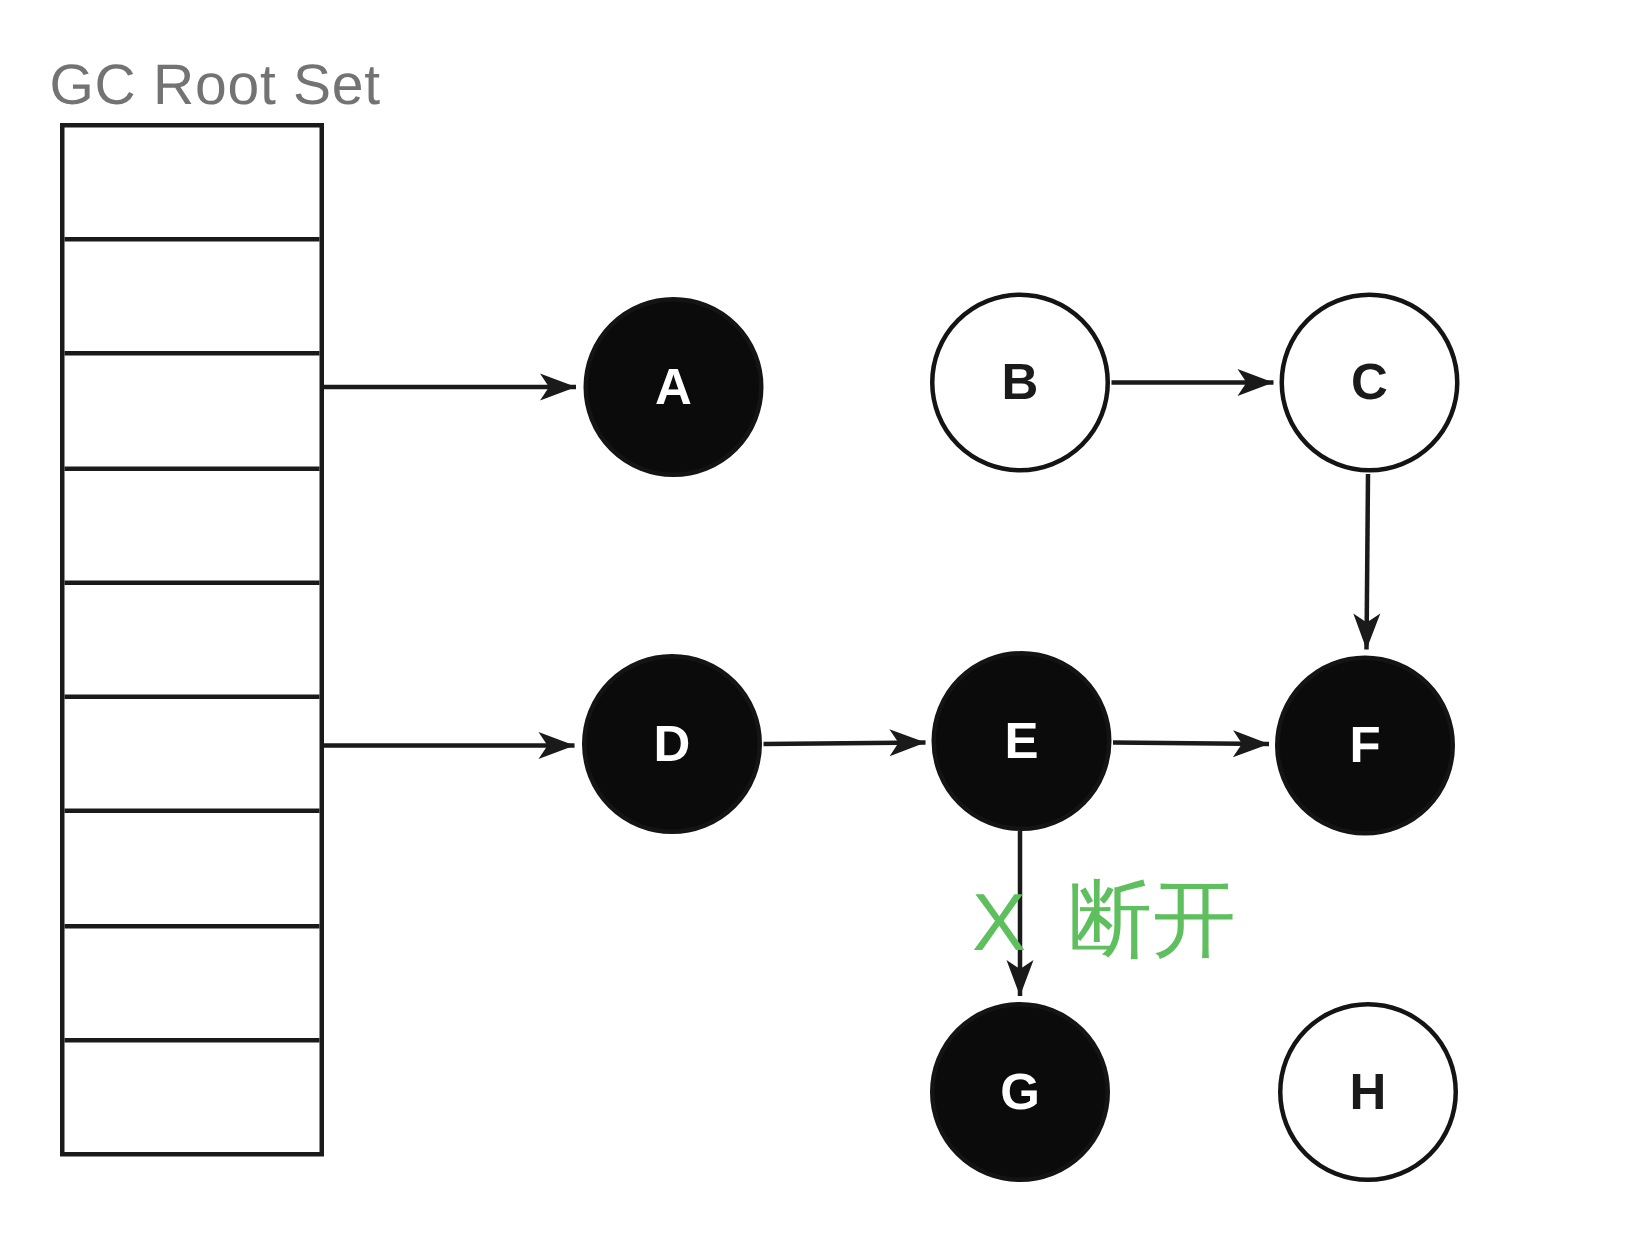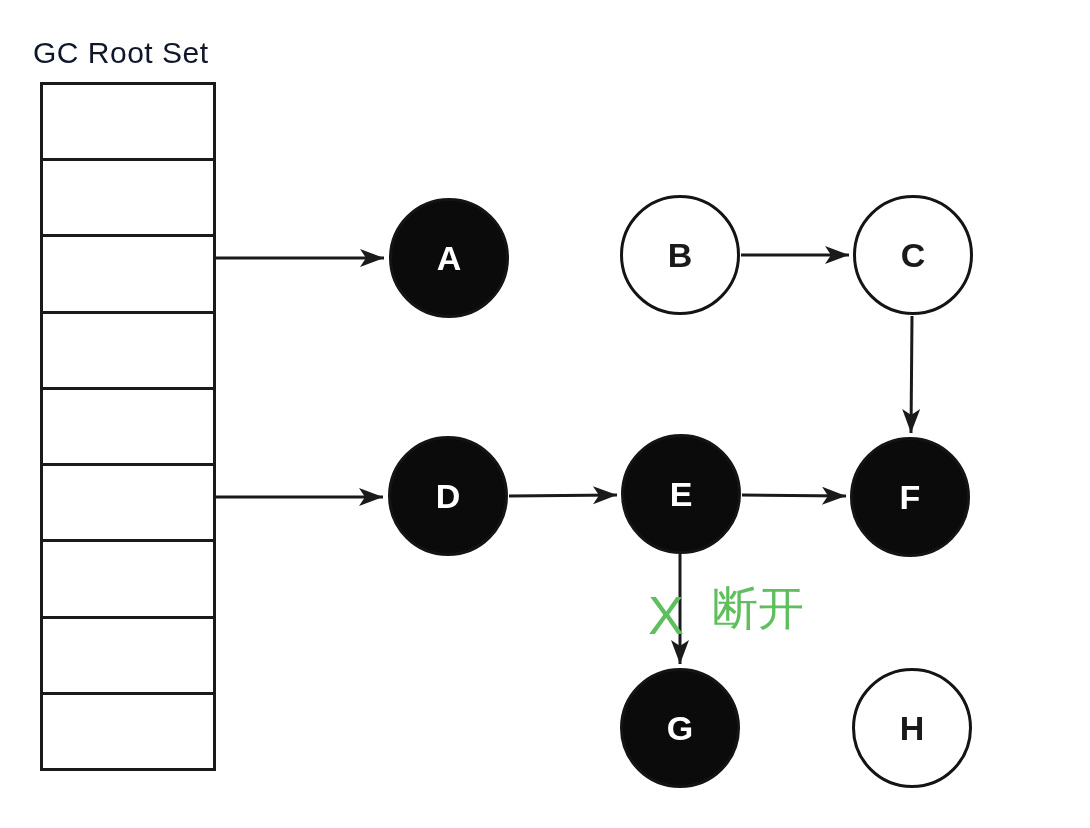--- a/index.html
+++ b/index.html
@@ -9,22 +9,22 @@
     height: 828px;
     background: #ffffff;
     overflow: hidden;
     font-family: "Liberation Sans", sans-serif;
   }
 
   .title {
     position: absolute;
     left: 33px;
     top: 36px;
-    font-size: 30px;
-    color: #0f172a;
+    font-size: 38px;
+    color: #737373;
     letter-spacing: 0.5px;
     white-space: nowrap;
   }
 
   .root-table {
     position: absolute;
     left: 40px;
     top: 82px;
     width: 170px;
     height: 683px;
@@ -66,21 +66,21 @@
     top: 588px;
     font-size: 54px;
     font-weight: 500;
     color: #5fbf5f;
     line-height: 1;
   }
   .break-label {
     position: absolute;
     left: 712px;
     top: 585px;
-    font-size: 46px;
+    font-size: 56px;
     font-weight: 500;
     color: #5fbf5f;
     line-height: 1;
     white-space: nowrap;
   }
 </style>
 </head>
 <body>
 
 <div id="canvas">

